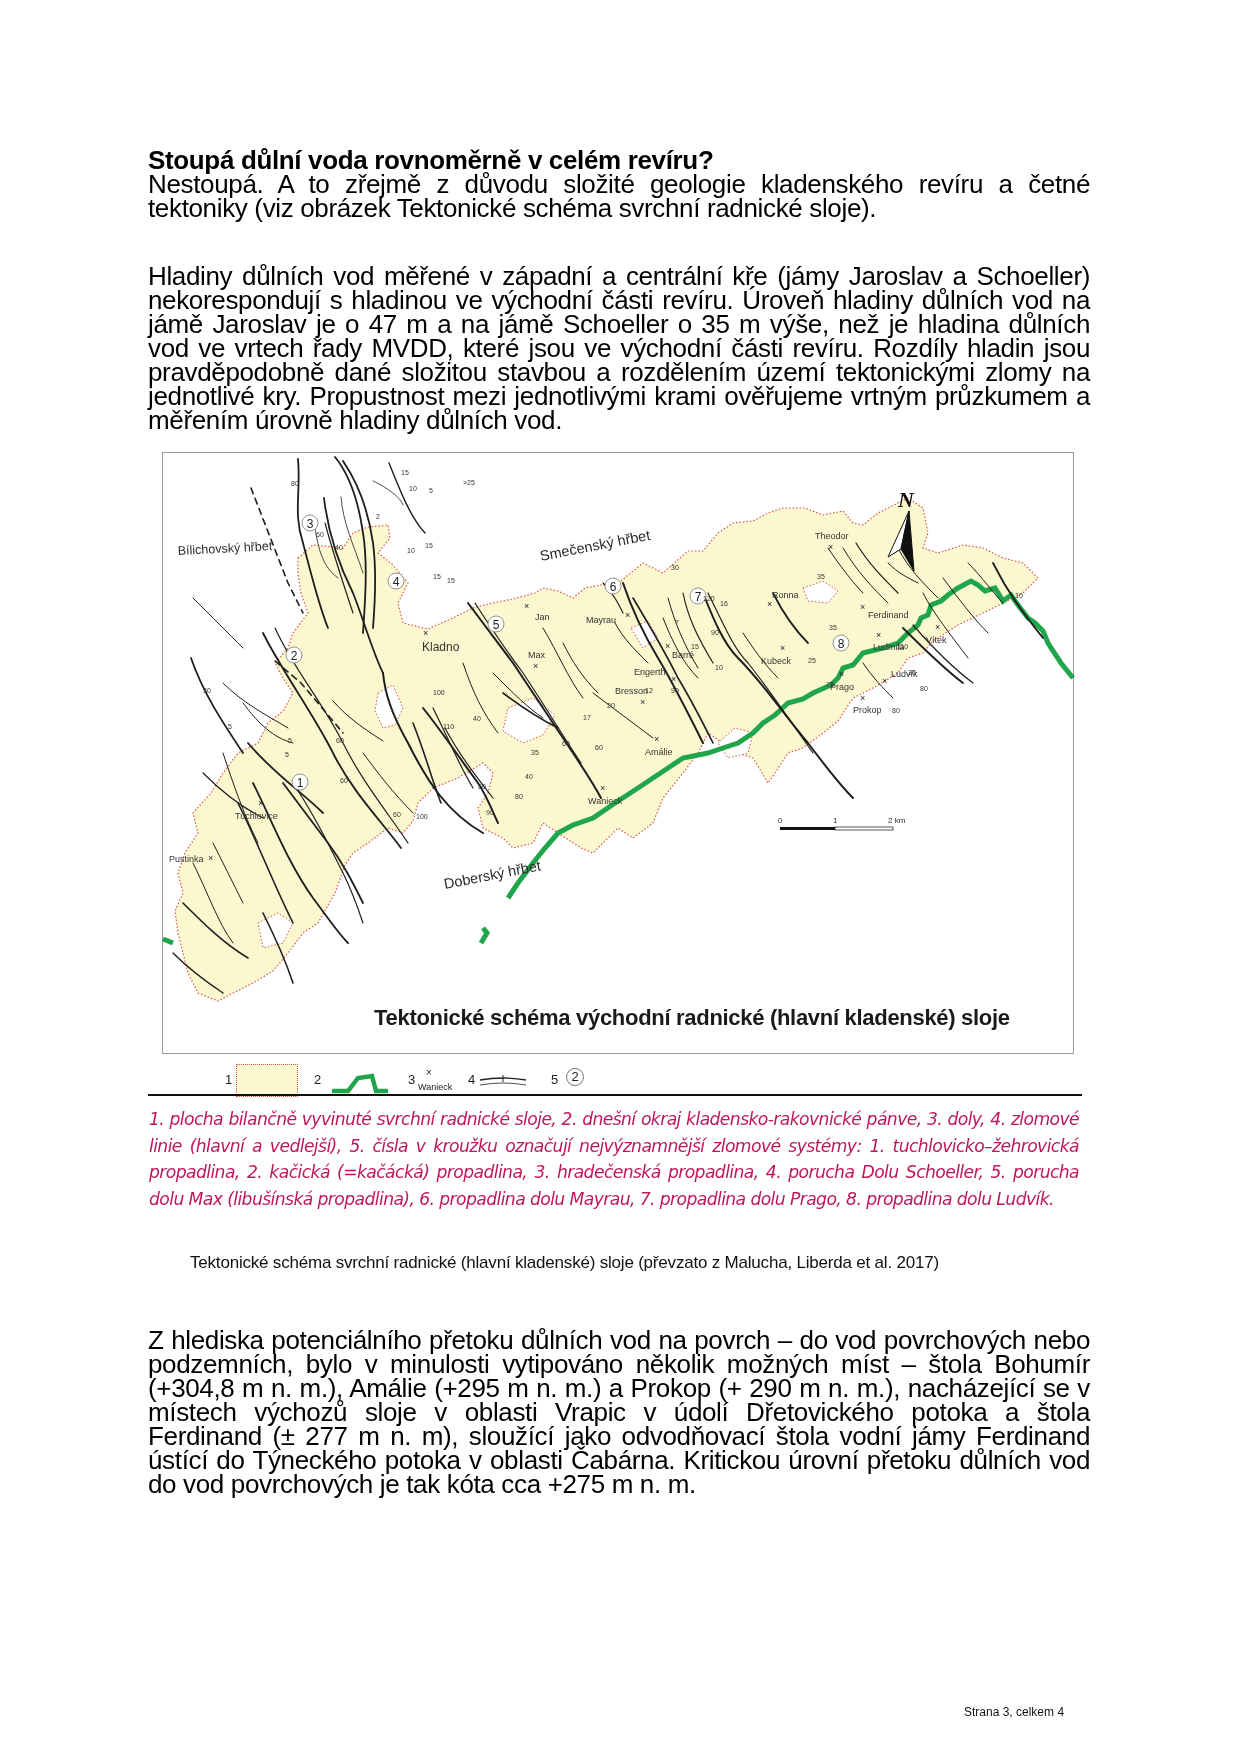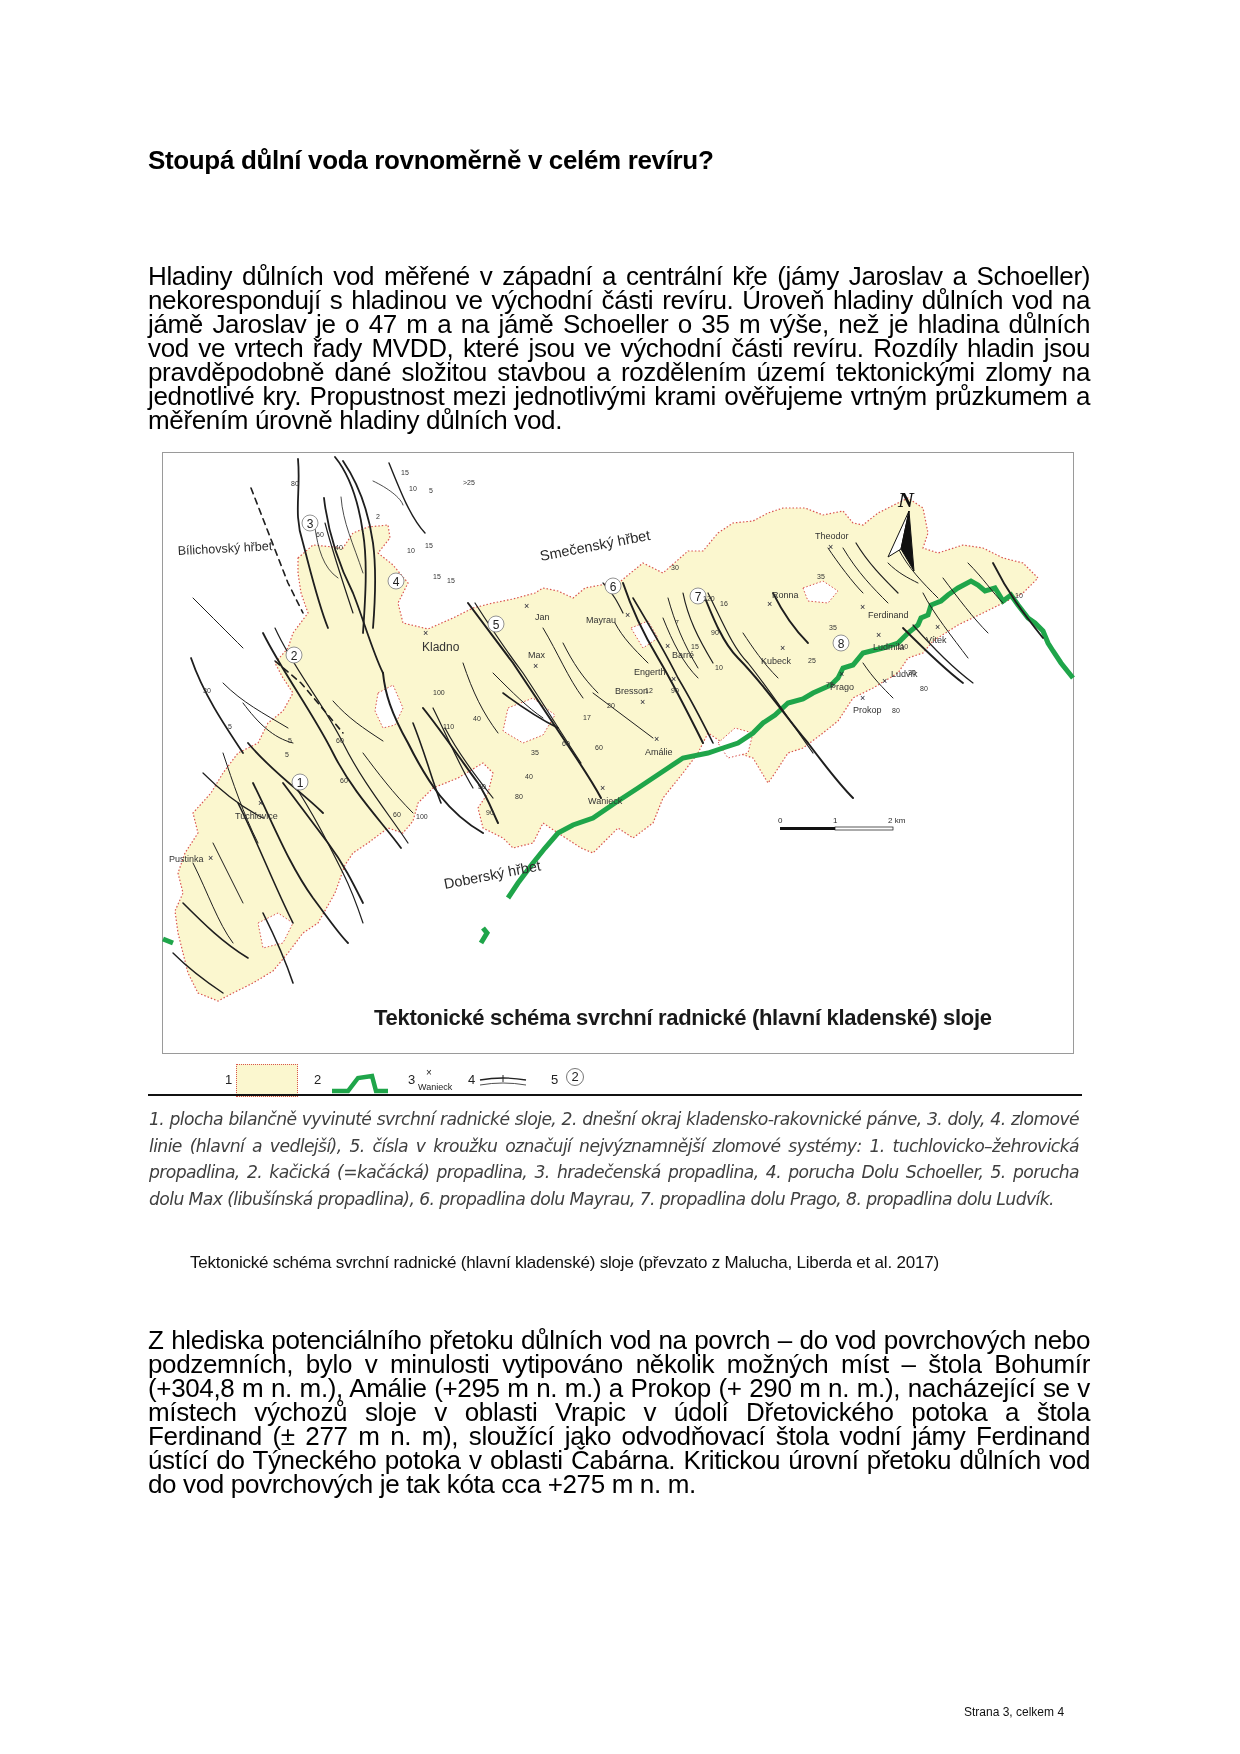--- a/index.html
+++ b/index.html
@@ -12,29 +12,30 @@
   #sec2 { top: 264px; }
   #sec3 { top: 1328px; }
   #map-frame { position: absolute; left: 162px; top: 452px; width: 910px; height: 600px; border: 1px solid #9a9a9a; background: #fff; overflow: visible; }
   #map-svg { position: absolute; left: 0; top: 0; width: 910px; height: 600px; overflow: visible; }
   .maplbl { font-family: "Liberation Sans", sans-serif; fill: #2b2b2b; }
   #map-title { position: absolute; left: 211px; top: 552px; font-family: "Liberation Sans", sans-serif; font-weight: bold; font-size: 22px; letter-spacing: -0.3px; color: #1a1a1a; }
   #legend { position: absolute; left: 0; top: 1055px; width: 1240px; height: 40px; }
   .leg-num { position: absolute; font-family: "Liberation Sans", sans-serif; font-size: 13px; color: #222; top: 17px; }
   .leg-small { position: absolute; font-family: "Liberation Sans", sans-serif; font-size: 9px; color: #222; }
   #rule { position: absolute; left: 148px; top: 1094px; width: 934px; height: 2px; background: #111; }
-  #caption-notes { position: absolute; left: 149px; top: 1106px; width: 930px; font-family: "DejaVu Sans", sans-serif; font-style: italic; font-size: 17.2px; line-height: 26.5px; letter-spacing: -0.6px; color: #404040; text-align: justify; text-align-last: left; }
+  #caption-notes { position: absolute; left: 149px; top: 1106px; width: 930px; font-family: "DejaVu Sans", sans-serif; font-style: italic; font-size: 17.2px; line-height: 26.5px; letter-spacing: -0.6px; color: #be185d; text-align: justify; text-align-last: left; }
   #caption { position: absolute; left: 190px; top: 1253px; font-family: "Liberation Sans", sans-serif; font-size: 17px; letter-spacing: -0.2px; color: #111; }
   #footer { position: absolute; left: 964px; top: 1705px; font-family: "Liberation Sans", sans-serif; font-size: 12px; color: #111; }
 </style>
 </head>
 <body>
 
 <div class="block txt" id="sec1">
   <div class="heading">Stoupá důlní voda rovnoměrně v celém revíru?</div>
+  <div class="just">Nestoupá. A to zřejmě z důvodu složité geologie kladenského revíru a četné tektoniky (viz obrázek Tektonické schéma svrchní radnické sloje).</div>
 </div>
 
 <div class="block txt just" id="sec2">
   <div>Hladiny důlních vod měřené v západní a centrální kře (jámy Jaroslav a Schoeller) nekorespondují s hladinou ve východní části revíru. Úroveň hladiny důlních vod na jámě Jaroslav je o 47 m a na jámě Schoeller o 35 m výše, než je hladina důlních vod ve vrtech řady MVDD, které jsou ve východní části revíru. Rozdíly hladin jsou pravděpodobně dané složitou stavbou a rozdělením území tektonickými zlomy na jednotlivé kry. Propustnost mezi jednotlivými krami ověřujeme vrtným průzkumem a měřením úrovně hladiny důlních vod.</div>
 </div>
 
 <div id="map-frame">
   <svg id="map-svg" viewBox="0 0 910 600" xmlns="http://www.w3.org/2000/svg">
 
     <g>
@@ -314,21 +315,21 @@
     </g>
 
     <g>
       <rect x="617" y="374" width="55" height="3" fill="#111"></rect>
       <rect x="672" y="374" width="58" height="3" fill="#fff" stroke="#111" stroke-width="0.7"></rect>
       <text class="maplbl" x="615" y="370" font-size="8">0</text>
       <text class="maplbl" x="670" y="370" font-size="8">1</text>
       <text class="maplbl" x="725" y="370" font-size="8">2 km</text>
     </g>
   </svg>
-  <div id="map-title">Tektonické schéma svrchní radnické (hlavní kladenské) sloje</div>
+  <div id="map-title">Tektonické schéma východní radnické (hlavní kladenské) sloje</div>
 </div>
 
 <div id="legend">
   <span class="leg-num" style="left:225px">1</span>
   <div style="position:absolute;left:236px;top:9px;width:60px;height:31px;background:#fbf7cf;border:1px dotted #d9534f;"></div>
   <span class="leg-num" style="left:314px">2</span>
   <svg style="position:absolute;left:330px;top:14px" width="60" height="26">
     <path d="M 2,22 L 18,22 L 28,9 L 42,7 L 46,22 L 58,22" fill="none" stroke="#1fa54a" stroke-width="4.5"></path>
   </svg>
   <span class="leg-num" style="left:408px">3</span>

